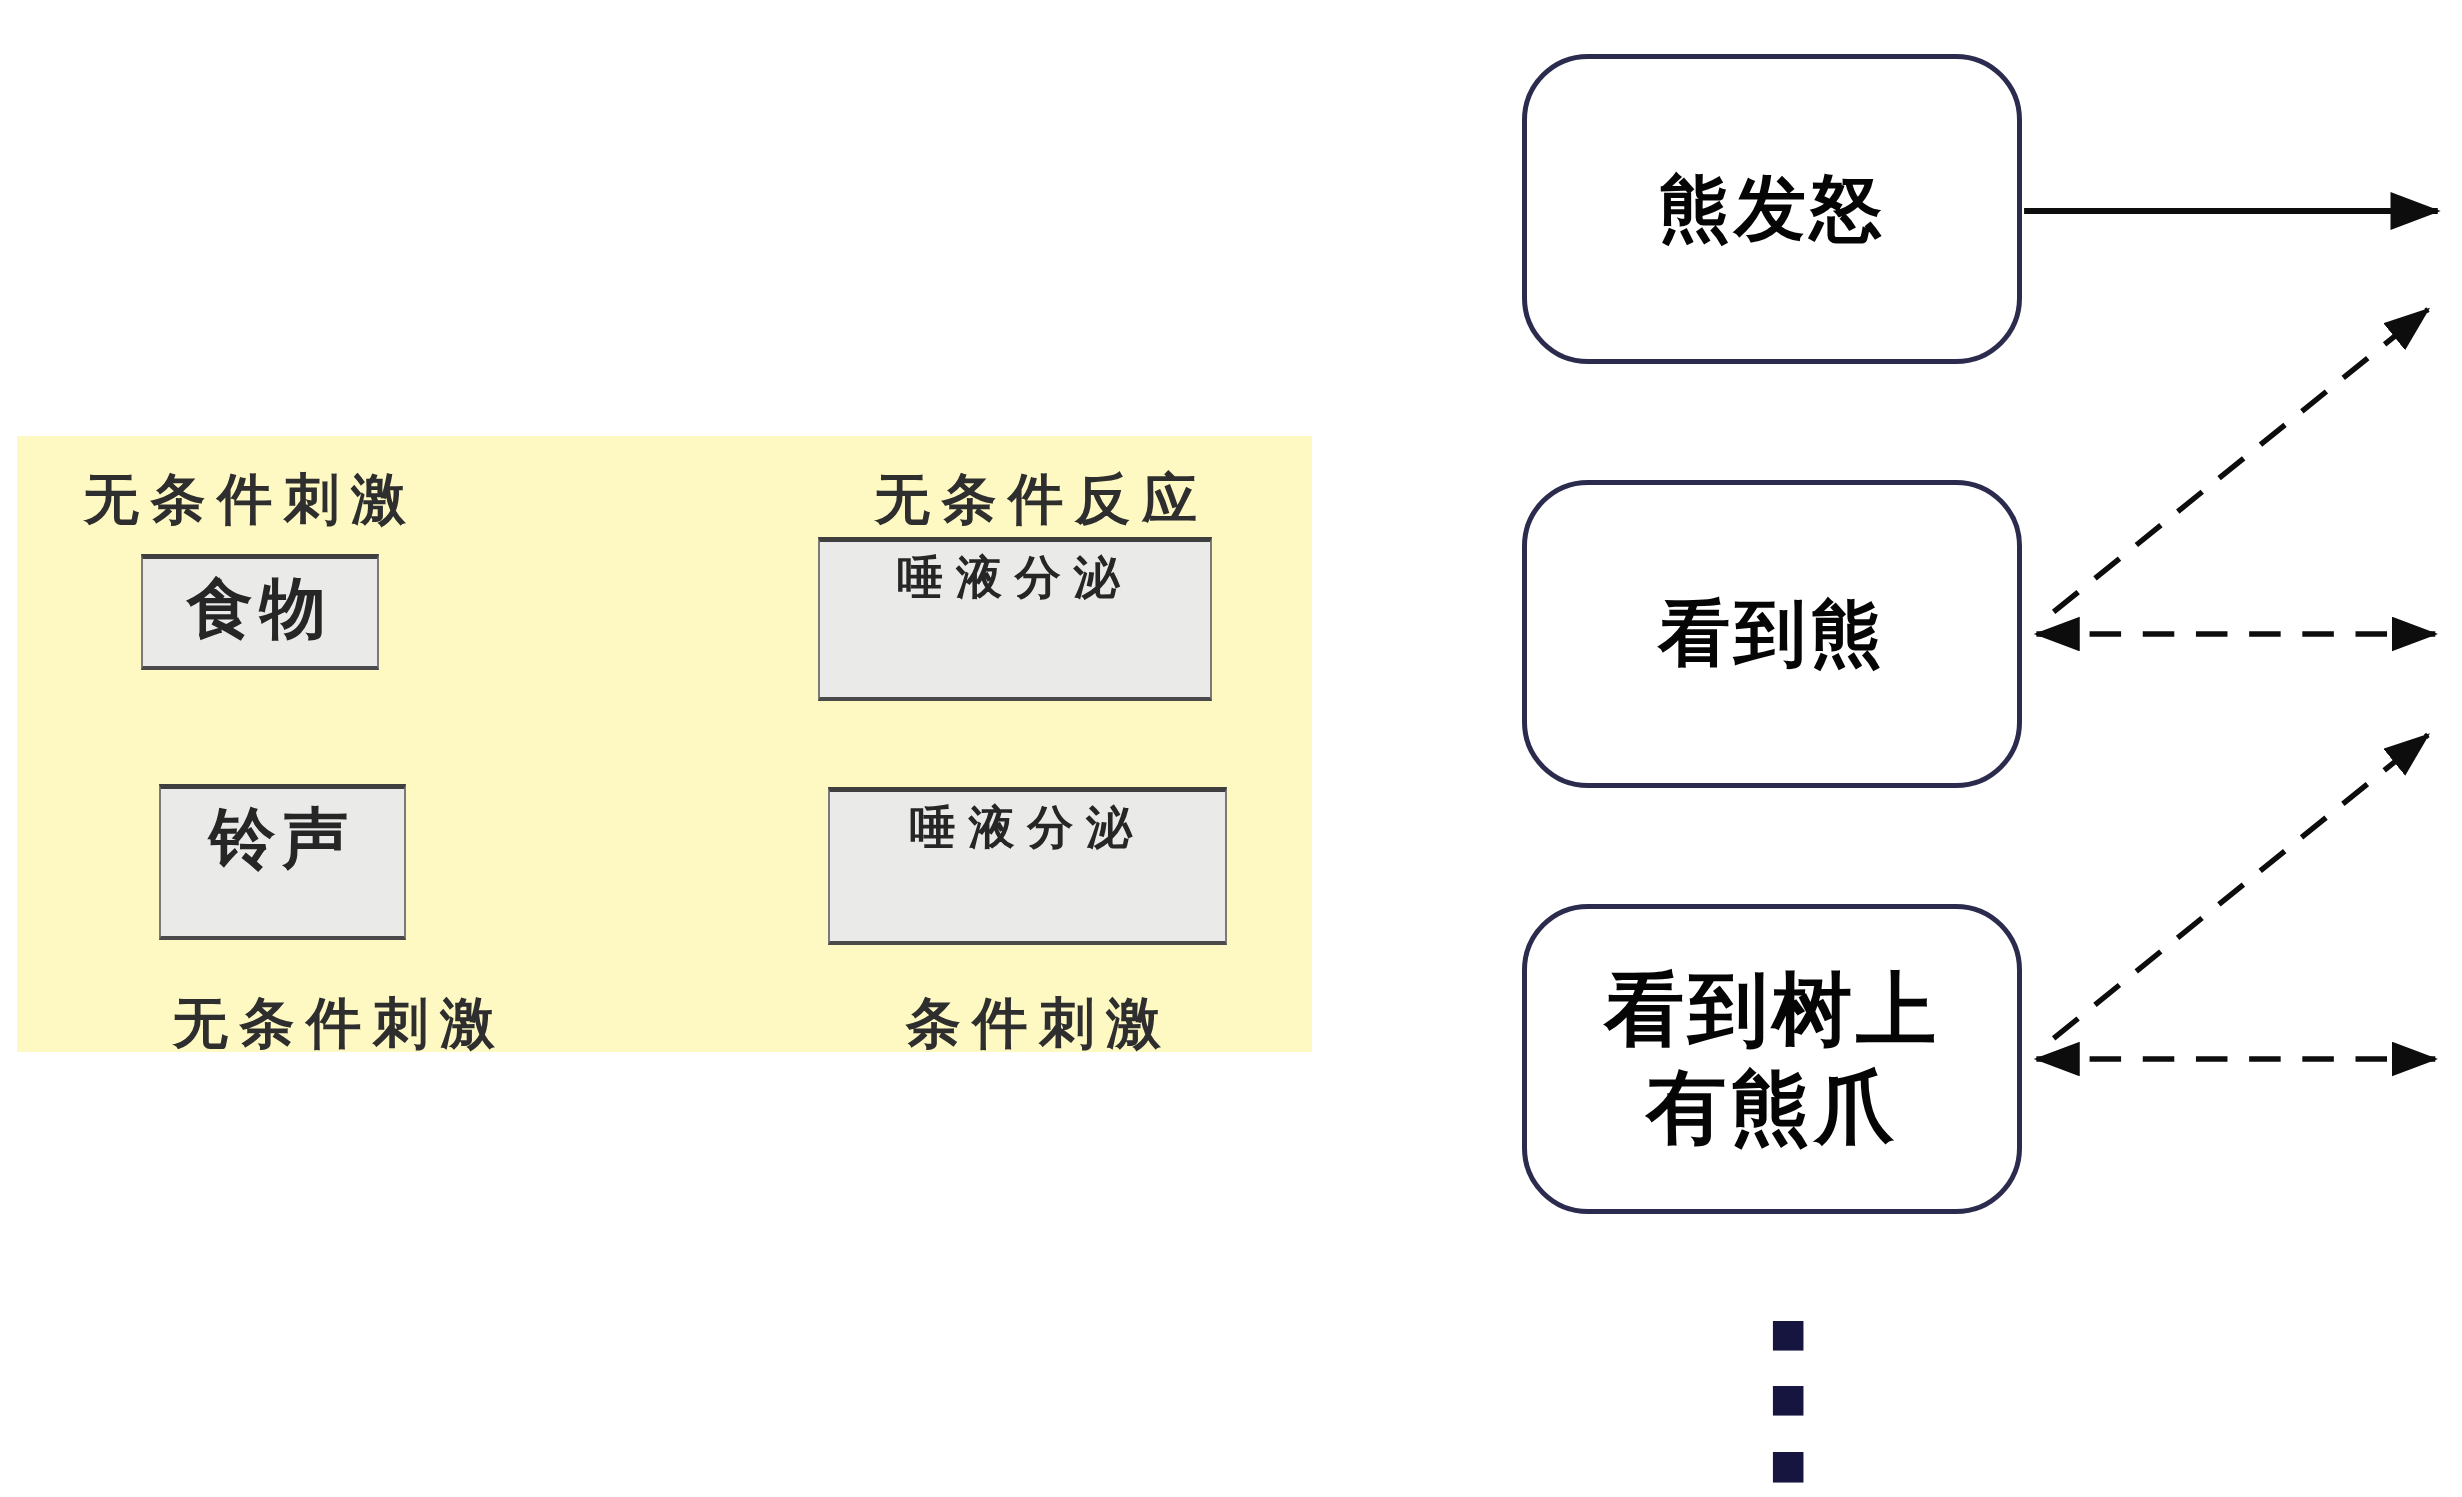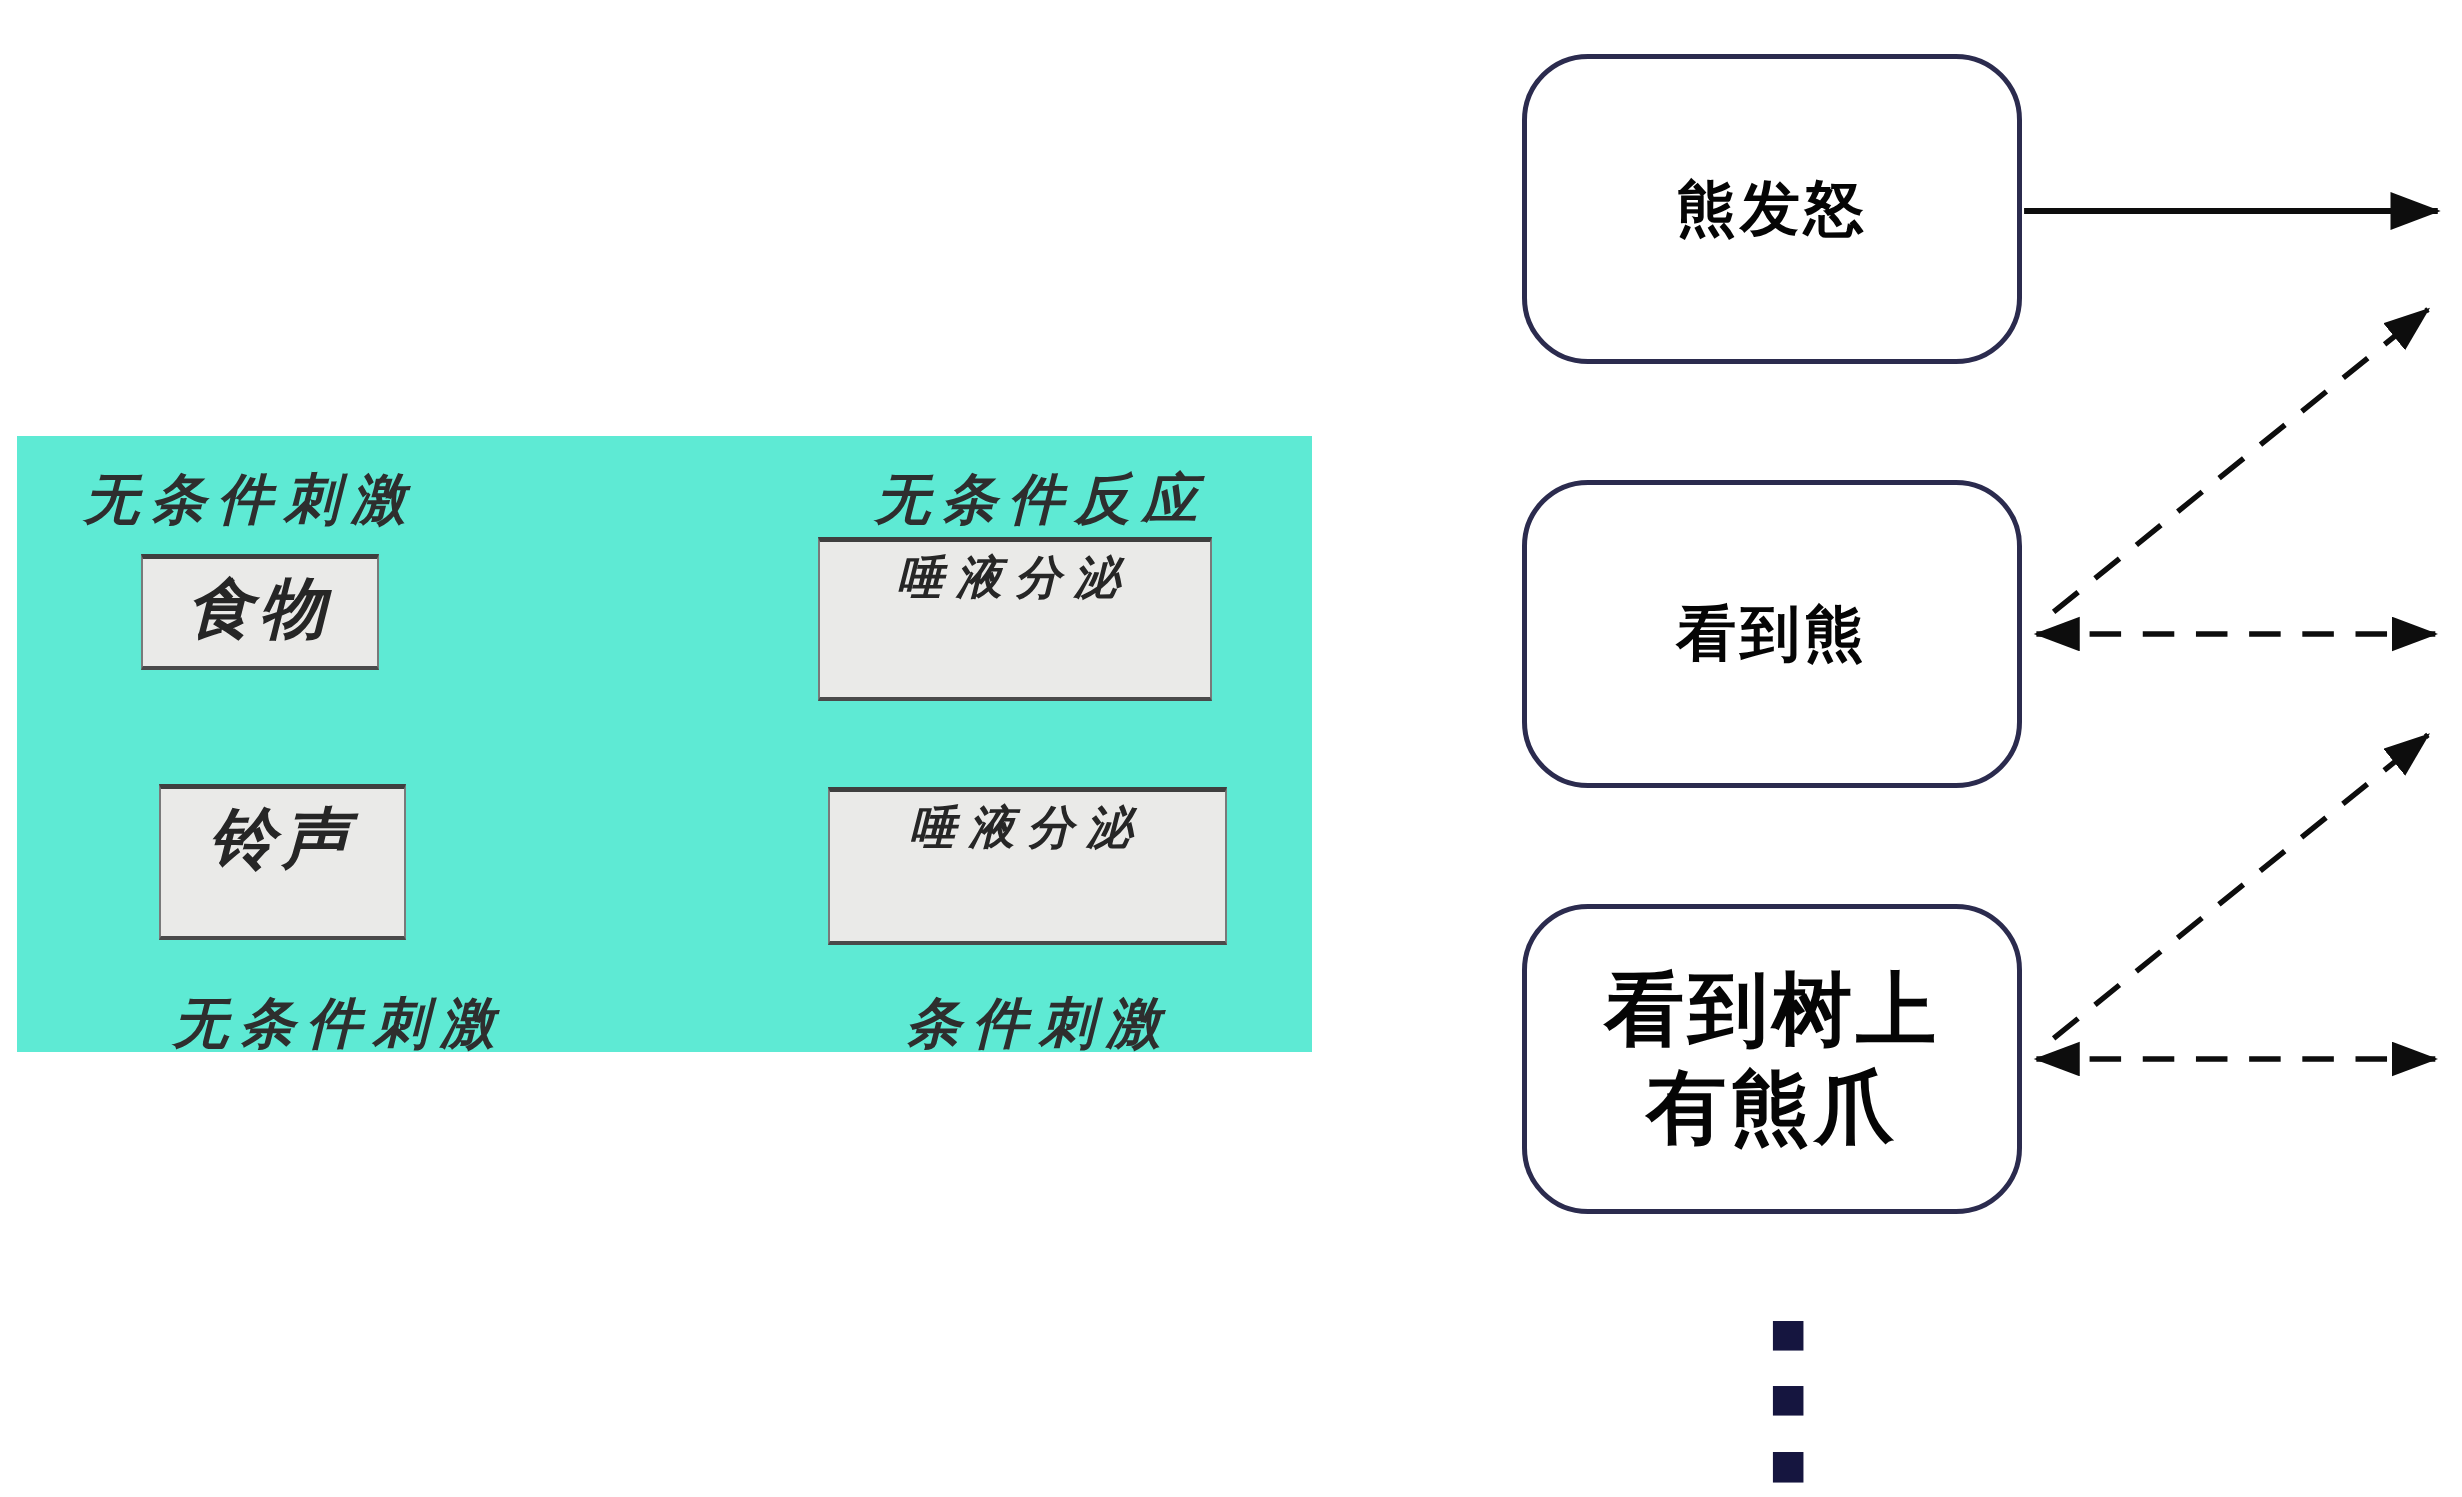--- a/index.html
+++ b/index.html
@@ -6,22 +6,21 @@
   #canvas{
     position:relative;
     width:3306px;height:1498px;
     background:#ffffff;
     overflow:hidden;
     font-family:"DejaVu Sans", sans-serif;
   }
   
   .panel{
     position:absolute;left:16.7px;top:436px;width:1295px;height:616px;
-    background:#5eead4;
-    font-style:italic;
+    background:#fef9c3;
   }
   .plabel{
     position:absolute;
     font-weight:bold;font-size:55px;letter-spacing:11.8px;
     color:#2e2e2e;white-space:nowrap;
   }
   .gbox{
     position:absolute;
     background:#eaeae8;
     border-left:2.5px solid #7a7a7a;border-right:2.5px solid #7a7a7a;
@@ -36,21 +35,21 @@
   .fs135{font-size:66px;letter-spacing:6.9px;}
   .fs130{font-size:46px;letter-spacing:12.8px;text-align:center;}
   
   .rbox{
     position:absolute;
     background:#ffffff;border-radius:66px;box-sizing:border-box;
     display:flex;flex-direction:column;align-items:center;justify-content:center;
     text-align:center;
   }
   .rbox.navy{border:5.4px solid #2b2b4e;}
-  .cjk{font-weight:600;color:#050505;font-size:60px;letter-spacing:3.9px;white-space:nowrap;}
+  .cjk{font-weight:600;color:#050505;font-size:72px;letter-spacing:3.9px;white-space:nowrap;}
   .cjk.small{font-size:80px;line-height:1.22;}
   svg{position:absolute;left:0;top:0;}
 </style>
 </head>
 <body>
 
 <div id="canvas">
 
   <svg width="3306" height="1498" viewBox="0 0 6713 3041">
     <defs>

